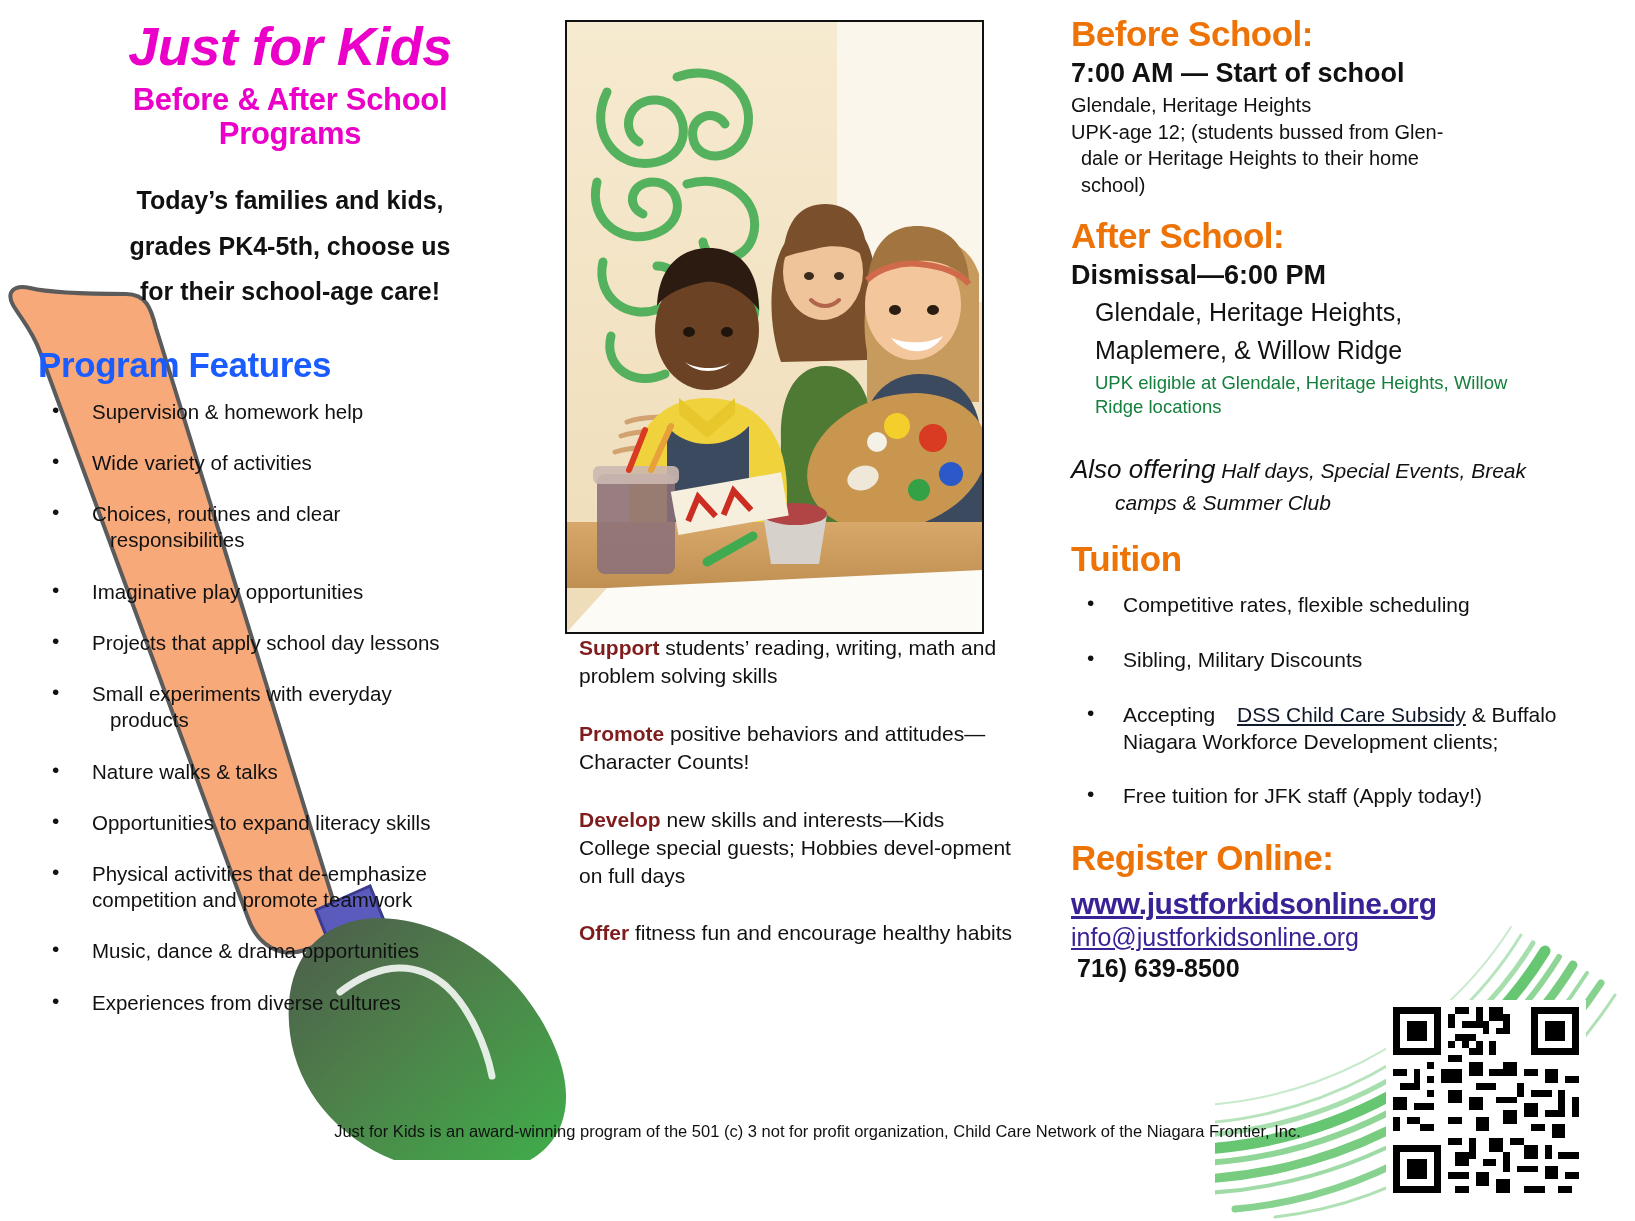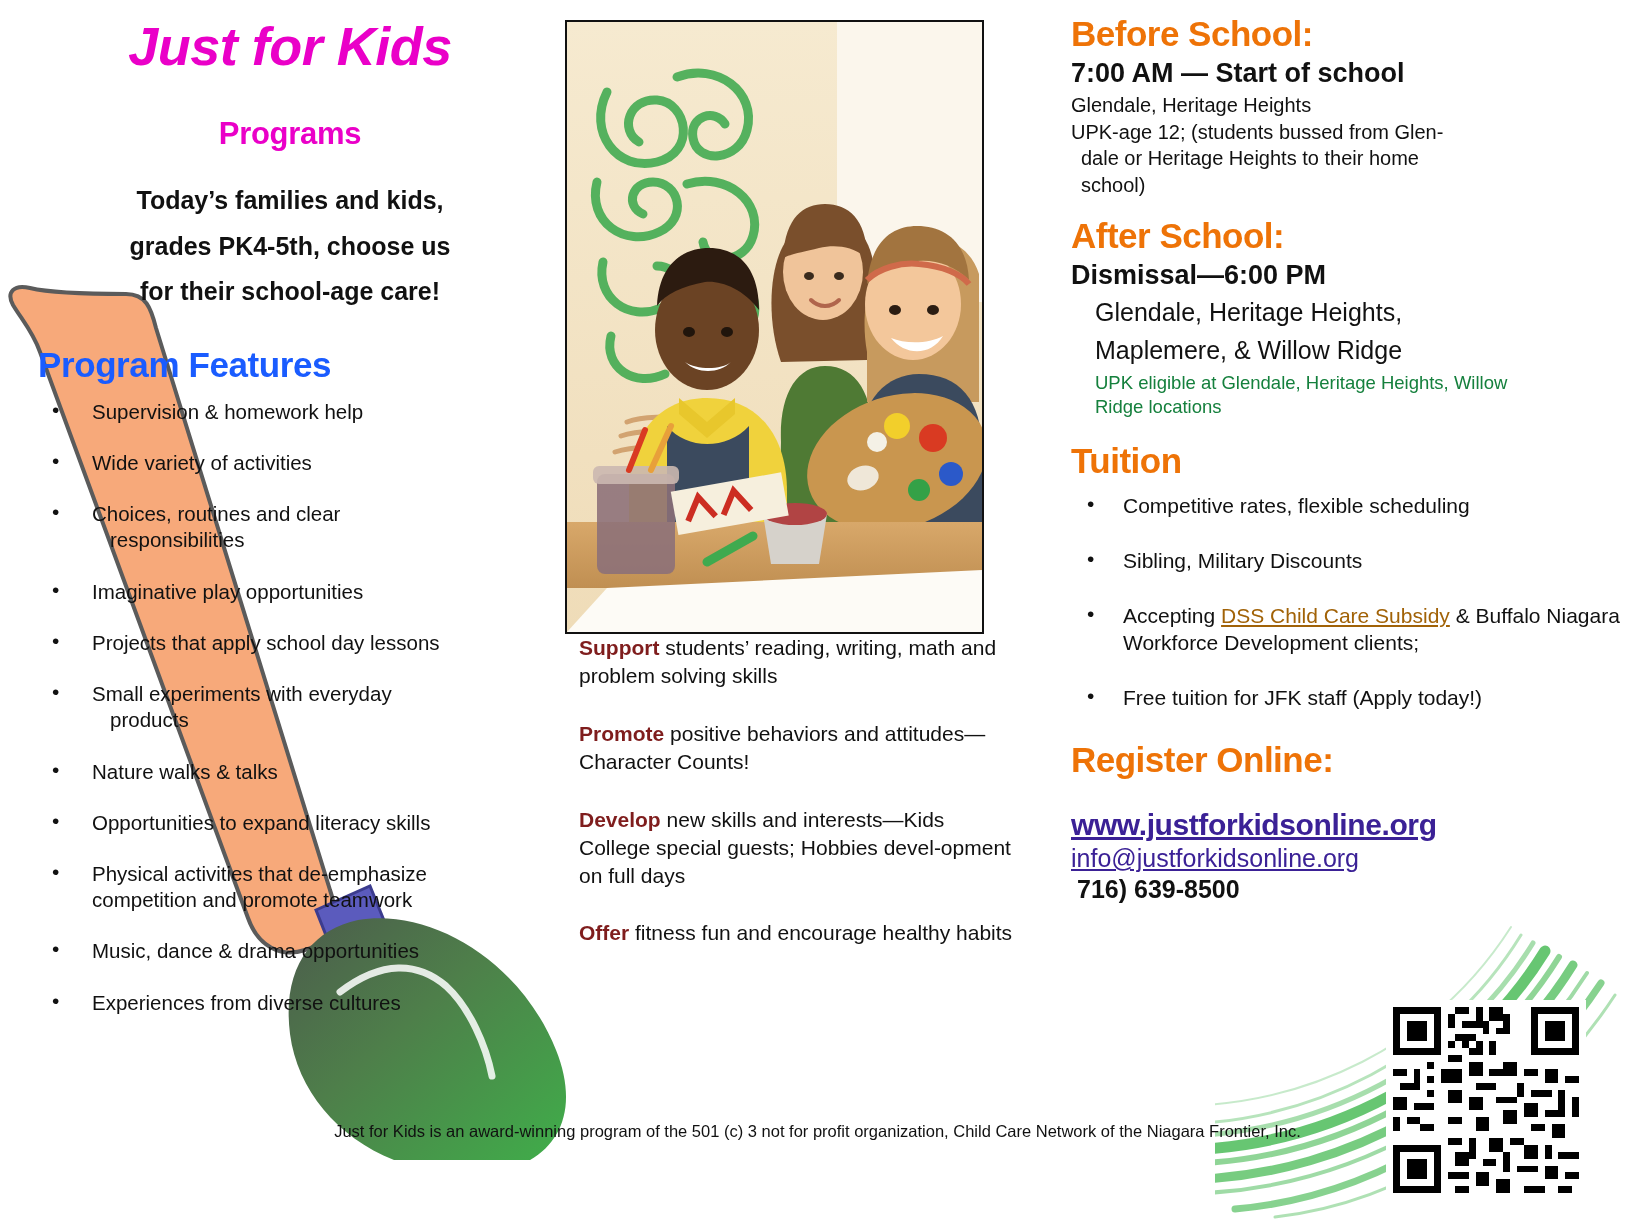--- a/index.html
+++ b/index.html
@@ -125,21 +125,21 @@
   .sec-head-orange {
     font-weight: bold;
     font-size: 35px;
     color: #ee7307;
     margin: 0 0 2px 6px;
     letter-spacing: -0.5px;
     line-height: 1.16;
   }
   #after-head { margin-top: 18px; }
   #tuition-head { margin-top: 22px; margin-bottom: 12px; }
-  #register-head { margin-top: 26px; margin-bottom: 28px; }
+  #register-head { margin-top: 26px; margin-bottom: 8px; }
   .big-bold {
     font-weight: bold;
     font-size: 27px;
     color: #111111;
     margin: 0 0 2px 6px;
     line-height: 1.25;
   }
   .plain {
     font-size: 20px;
     color: #111111;
@@ -182,22 +182,23 @@
     margin-bottom: 28px;
   }
   ul.tuition > li::before {
     content: "\2022";
     position: absolute;
     left: 22px;
     top: -2px;
     font-size: 21px;
   }
   .link-purple {
-    color: #a16207;
+    color: #0f172a;
     text-decoration: underline;
+    margin-left: 16px;
   }
   .url-big {
     font-weight: bold;
     font-size: 30px;
     color: #3b2196;
     text-decoration: underline;
     margin: 0 0 2px 6px;
     display: block;
     letter-spacing: -0.4px;
     position: relative;
@@ -280,21 +281,21 @@
       <path d="M-10 302 C 142 294 288 214 372 82" stroke-width="4" opacity="0.6"></path>
       <path d="M 20 318 C 160 306 300 222 386 92" stroke-width="7" opacity="0.75"></path>
       <path d="M 60 326 C 186 312 316 232 400 104" stroke-width="3" opacity="0.5"></path>
       <path d="M-10 214 C  84 208 214 164 296 36" stroke-width="2" opacity="0.35"></path>
     </g>
   </svg>
 
   <div class="col" id="col-left">
     <div class="brand-title">Just for Kids</div>
     <div class="brand-sub">
-      <br>
+      <span>Before &amp; After School</span><br>
       <span>Programs</span>
     </div>
     <div class="lead">
       <span>Today’s families and kids,</span><br>
       <span>grades PK4-5th, choose us</span><br>
       <span>for their school-age care!</span>
     </div>
 
     <div class="sec-head-blue">Program Features</div>
 
@@ -470,20 +471,24 @@
     <div class="big-bold">Dismissal—6:00 PM</div>
     <div class="indent-lines">
       <span>Glendale, Heritage Heights,</span><br>
       <span>Maplemere, &amp; Willow Ridge</span>
     </div>
     <div class="fineprint">
       <span>UPK eligible at Glendale, Heritage Heights, Willow</span><br>
       <span>Ridge locations</span>
     </div>
 
+    <div class="also">
+      <span class="lead-ital">Also offering</span><span> Half days, Special Events, Break</span>
+      <span class="cont2">camps &amp; Summer Club</span>
+    </div>
 
     <div class="sec-head-orange" id="tuition-head">Tuition</div>
     <ul class="tuition">
       <li>
         <span>Competitive rates, flexible scheduling</span>
       </li>
       <li>
         <span>Sibling, Military Discounts</span>
       </li>
       <li>

